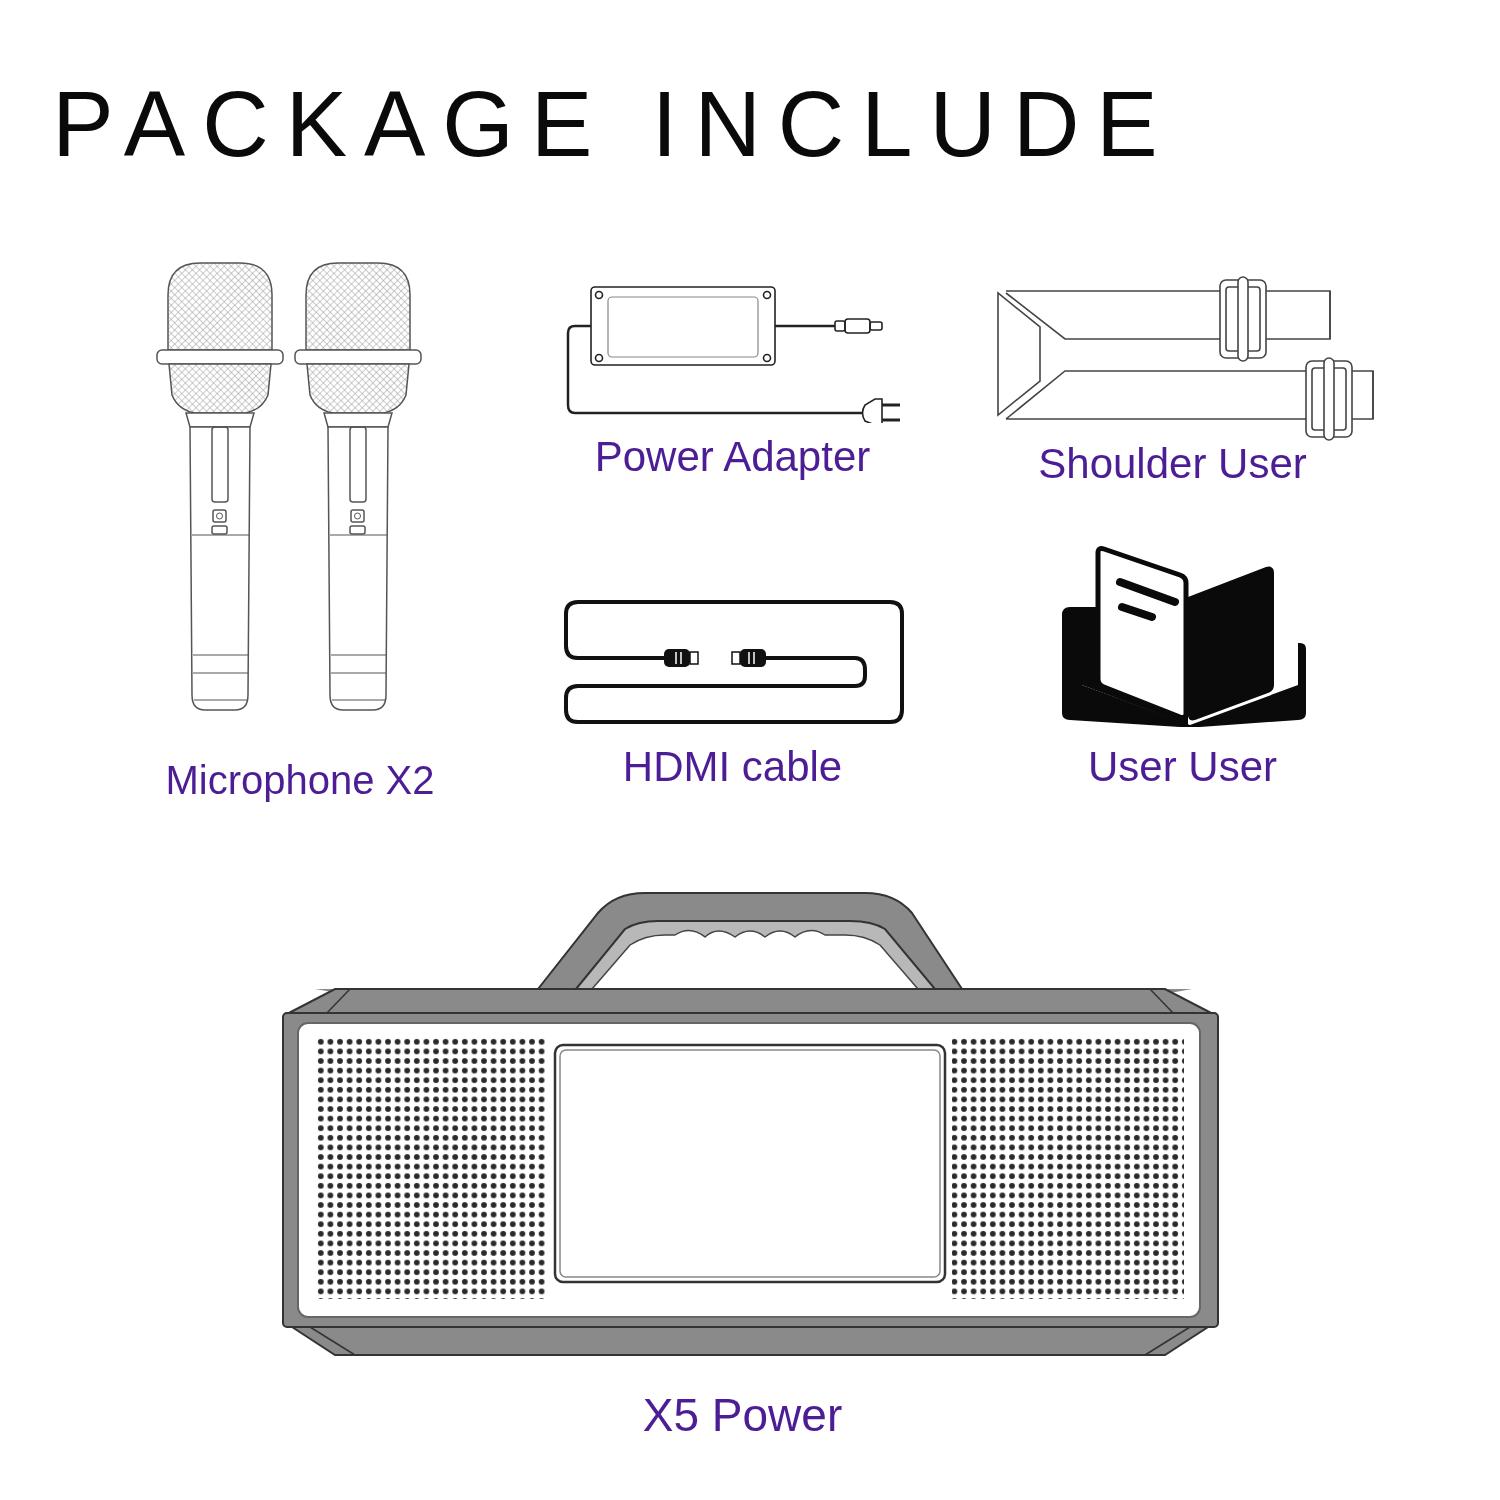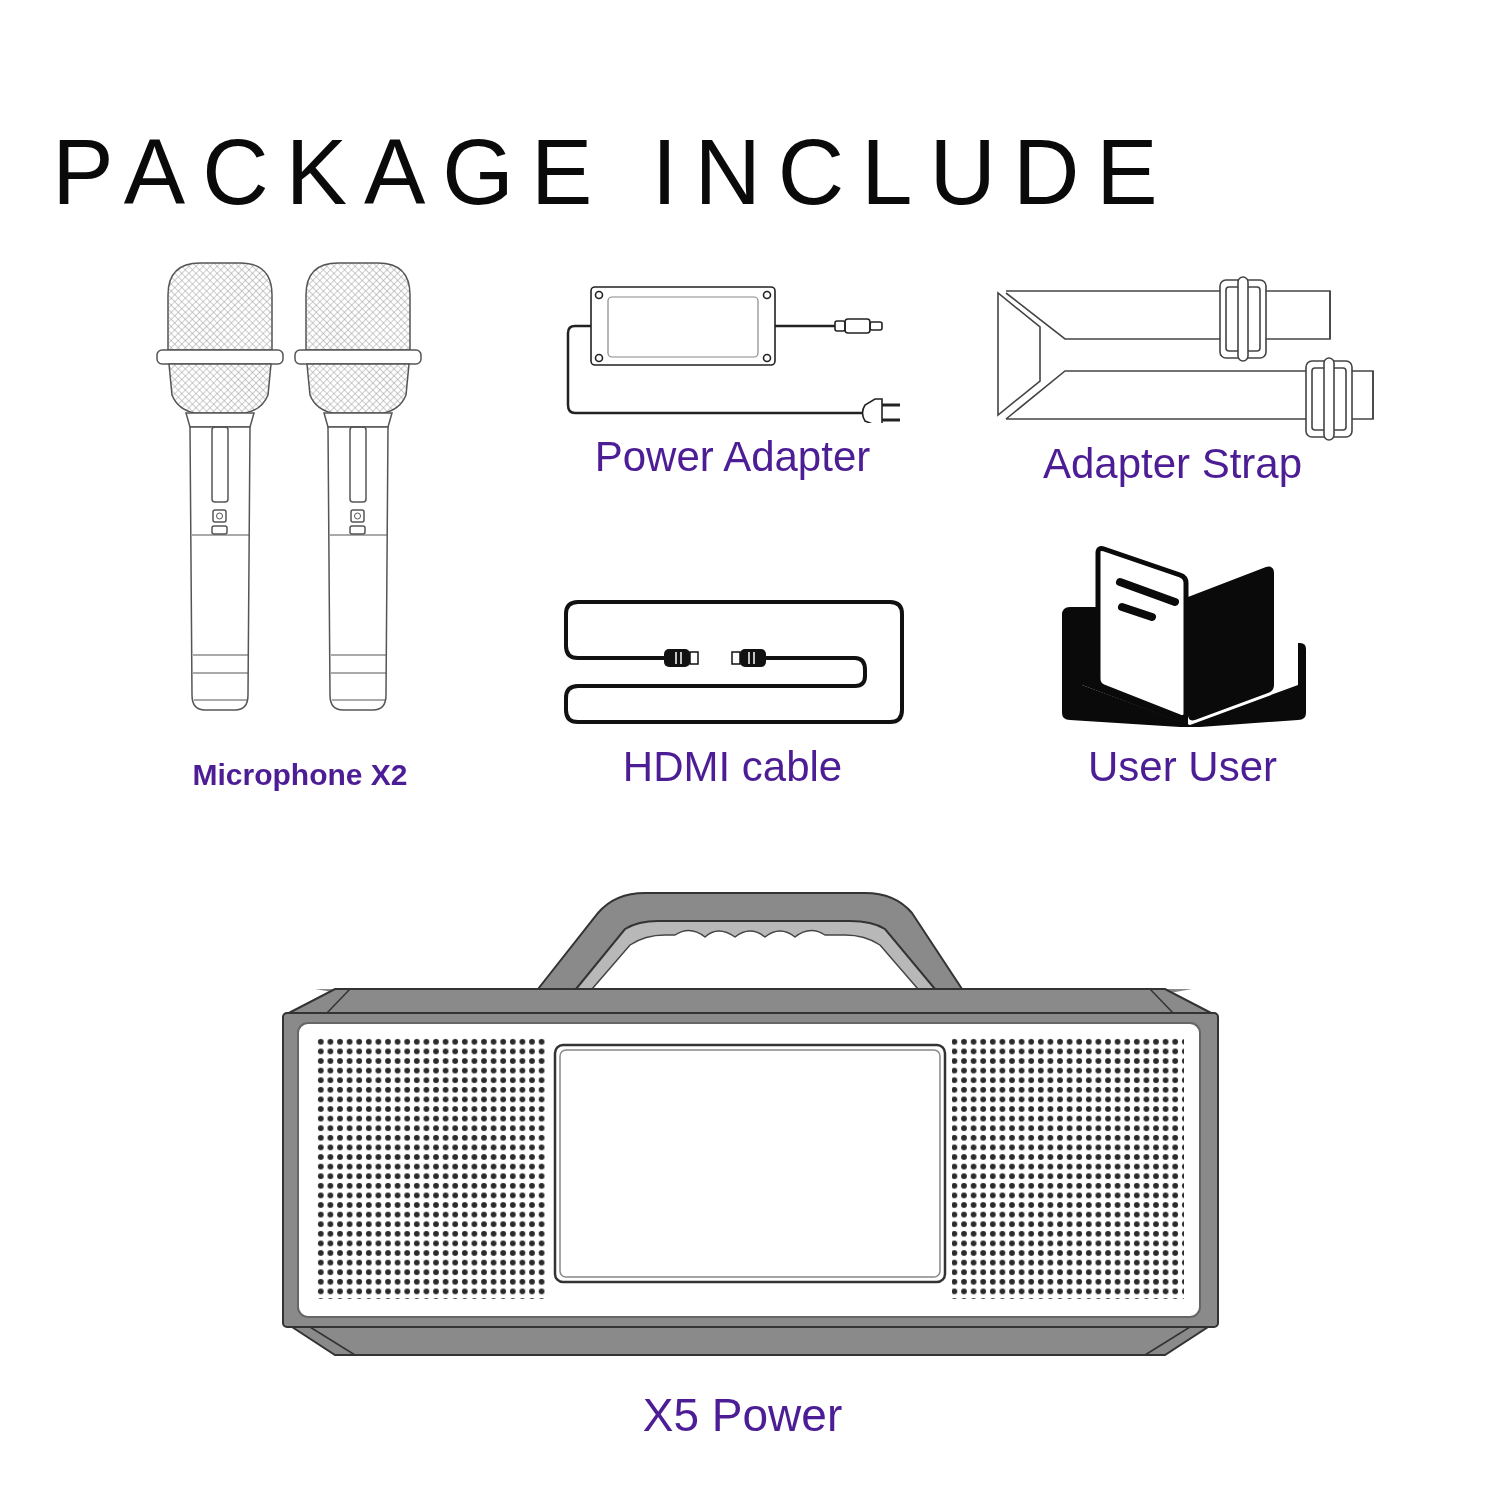--- a/index.html
+++ b/index.html
@@ -1,20 +1,20 @@
 <!DOCTYPE html>
 <html><head>
   <meta charset="utf-8">
   <style>
     html, body { margin: 0; padding: 0; background: #ffffff; }
     body { width: 1500px; height: 1500px; position: relative; overflow: hidden;
            font-family: "Liberation Sans", "DejaVu Sans", sans-serif; color: #111; }
     .title { position: absolute; left: 0; top: 72px; width: 1210px; text-align: center;
              font-size: 92px; letter-spacing: 17px; font-weight: 400; color: #0a0a0a;
-             padding-left: 17px; box-sizing: border-box; margin-top: 48px; }
+             padding-left: 17px; box-sizing: border-box; }
     .label { position: absolute; text-align: center; color: #4c1d95; font-weight: 400; white-space: nowrap; }
     .art { position: absolute; }
     svg { display: block; }
   </style>
 </head>
 <body>
 
 <div class="title">PACKAGE INCLUDE</div>
 
 <div class="art" style="left:150px; top:255px; width:280px; height:465px;">
@@ -36,21 +36,21 @@
       <circle cx="69.5" cy="261" r="3" stroke-width="1"></circle>
       <rect x="62" y="271" width="15" height="8" rx="2"></rect>
       <line x1="42" y1="280" x2="99" y2="280" stroke-width="1"></line>
       <line x1="43" y1="400" x2="98" y2="400" stroke-width="1"></line>
       <line x1="43" y1="418" x2="98" y2="418" stroke-width="1"></line>
       <line x1="44" y1="445" x2="97" y2="445" stroke-width="1"></line>
     </g>
     <use href="#mic" x="138"></use>
   </svg>
 </div>
-<div class="label" style="left:150px; top:758px; width:300px; font-size:30px;font-weight:bold;">Microphone X2</div>
+<div class="label" style="left:150px; top:758px; width:300px; font-size:40px;">Microphone X2</div>
 
 <div class="art" style="left:560px; top:283px; width:350px; height:140px;">
   <svg width="350" height="140" viewBox="0 0 350 140">
     <g fill="none" stroke="#222" stroke-width="1.6">
       <rect x="31" y="4" width="184" height="78" rx="4"></rect>
       <rect x="48" y="14" width="150" height="60" rx="4" stroke="#888" stroke-width="1.2"></rect>
       <circle cx="39" cy="12" r="3.5"></circle>
         <circle cx="207" cy="12" r="3.5"></circle>
       <circle cx="39" cy="75" r="3.5"></circle>
         <circle cx="207" cy="75" r="3.5"></circle>
@@ -77,21 +77,21 @@
       <rect x="236" y="12" width="34" height="64" rx="3"></rect>
       <rect x="248" y="2" width="10" height="84" rx="5" fill="#fff"></rect>
       <rect x="316" y="86" width="46" height="76" rx="6" fill="#fff"></rect>
       <rect x="322" y="93" width="34" height="62" rx="3"></rect>
       <rect x="334" y="83" width="10" height="82" rx="5" fill="#fff"></rect>
       <line x1="340" y1="16" x2="340" y2="64"></line>
       <line x1="383" y1="96" x2="383" y2="144"></line>
     </g>
   </svg>
 </div>
-<div class="label" style="left:1000px; top:440px; width:345px; font-size:42px;">Adapter Strap</div>
+<div class="label" style="left:1000px; top:440px; width:345px; font-size:42px;">Shoulder User</div>
 
 <div class="art" style="left:560px; top:598px; width:350px; height:130px;">
   <svg width="350" height="130" viewBox="0 0 350 130">
     <g fill="none" stroke="#111" stroke-width="4" stroke-linejoin="round">
       <path d="M110 60 L18 60 Q6 60 6 48 L6 16 Q6 4 18 4 L330 4 Q342 4 342 16 L342 112 Q342 124 330 124 L18 124 Q6 124 6 112 L6 100 Q6 88 18 88 L295 88 Q305 88 305 78 L305 72 Q305 60 295 60 L200 60"></path>
     </g>
     <rect x="104" y="51" width="26" height="18" rx="5" fill="#111"></rect>
     <rect x="130" y="54" width="8" height="12" fill="#fff" stroke="#111" stroke-width="1.5"></rect>
     <line x1="116" y1="54" x2="116" y2="66" stroke="#fff" stroke-width="1.5"></line>
     <line x1="121" y1="54" x2="121" y2="66" stroke="#fff" stroke-width="1.5"></line>

